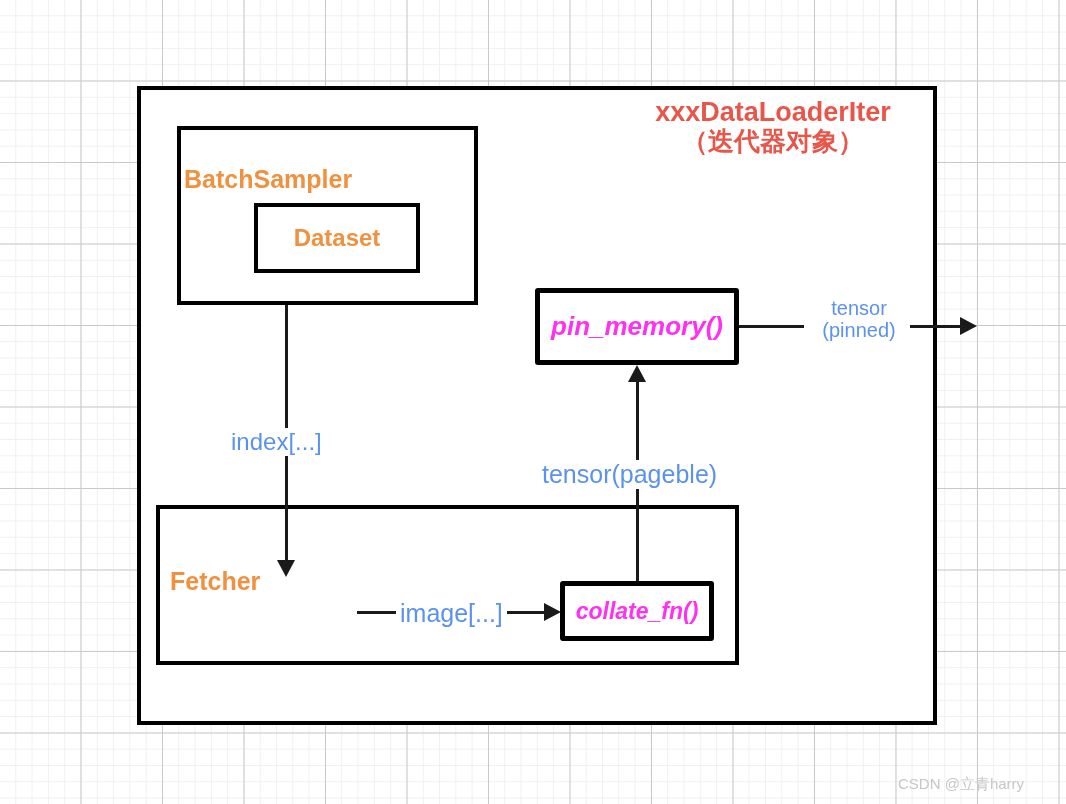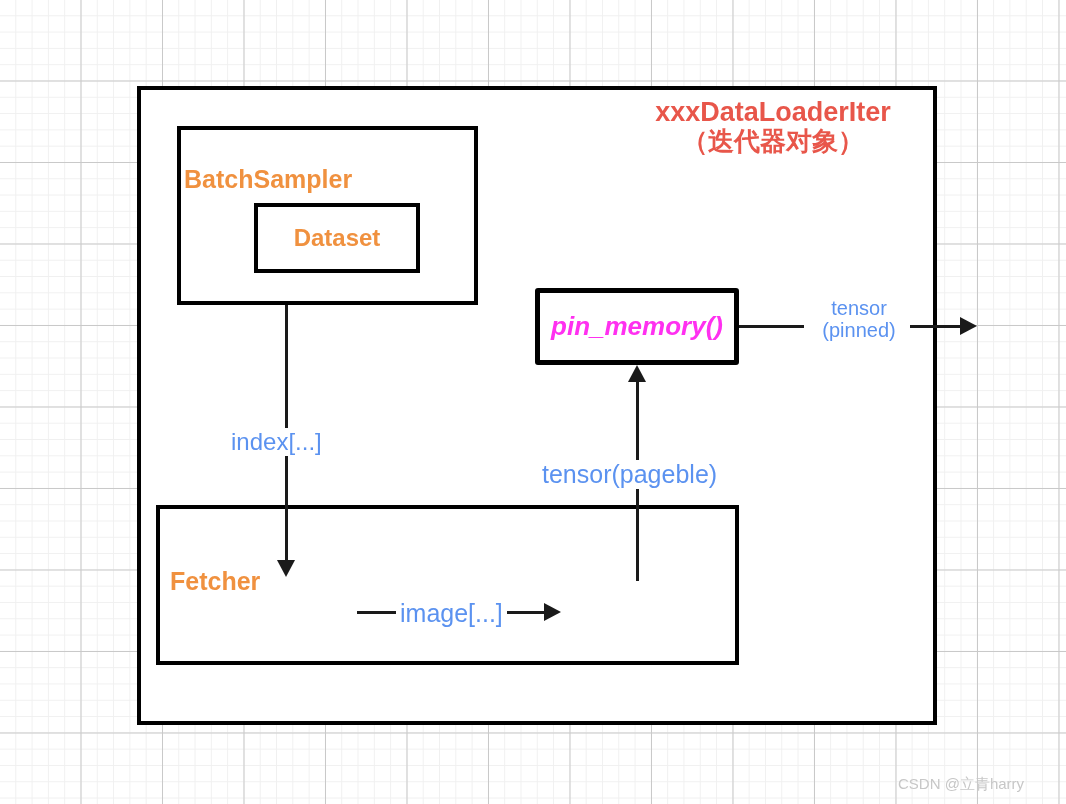--- a/index.html
+++ b/index.html
@@ -132,20 +132,23 @@
   <div class="label orange" style="left:184px; top:144px; font-size:25px;margin-top:21px;">BatchSampler</div>
 
   <div class="box" style="left:254px; top:203px; width:166px; height:70px;">
     <span class="centered-text orange" style="font-size:24px;">Dataset</span>
   </div>
 
   <div class="box" style="left:156px; top:505px; width:583px; height:160px;"></div>
   <div class="label orange" style="left:170px; top:523px; font-size:25px;margin-top:44px;">Fetcher</div>
 
 
+  <div class="box rounded" style="left:560px; top:581px; width:154px; height:60px;">
+    <span class="centered-text magenta" style="font-size:23px;">collate_fn()</span>
+  </div>
 
   <div class="box rounded" style="left:535px; top:288px; width:204px; height:77px;">
     <span class="centered-text magenta" style="font-size:26px;">pin_memory()</span>
   </div>
 
   <div class="vline" style="left:285px; top:305px; height:257px;"></div>
   <div class="arrow-down" style="left:277px; top:560px;"></div>
   <div class="edge-label blue" style="left:227px; top:428px; font-size:24px;">index[...]</div>
 
   <div class="hline" style="left:357px; top:611px; width:196px;"></div>

